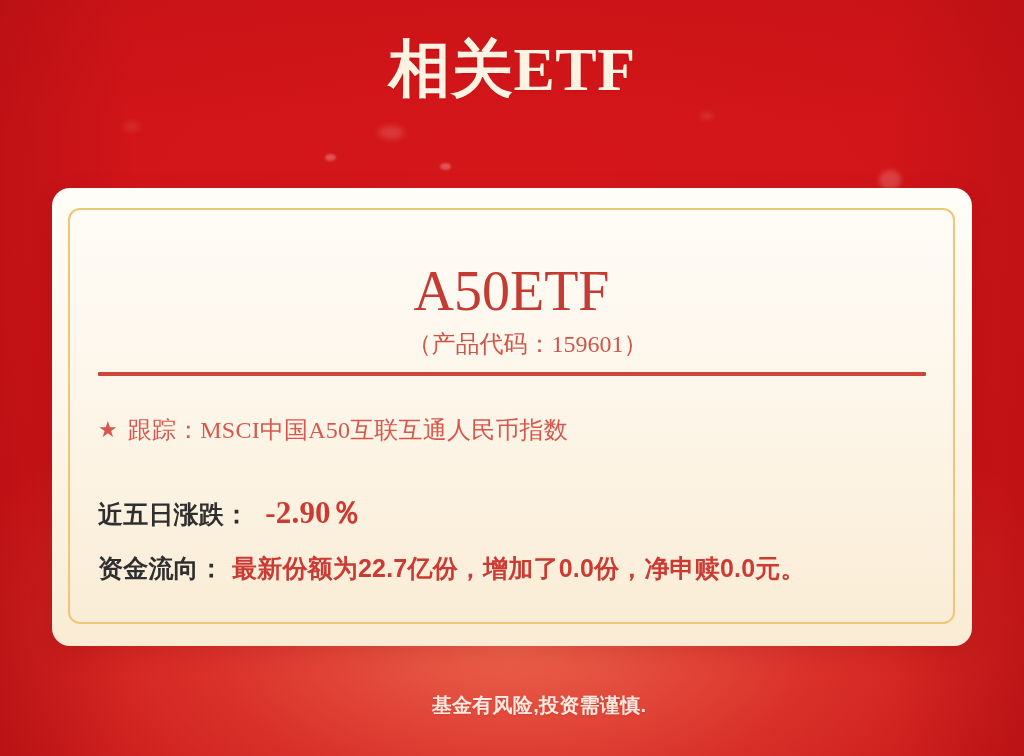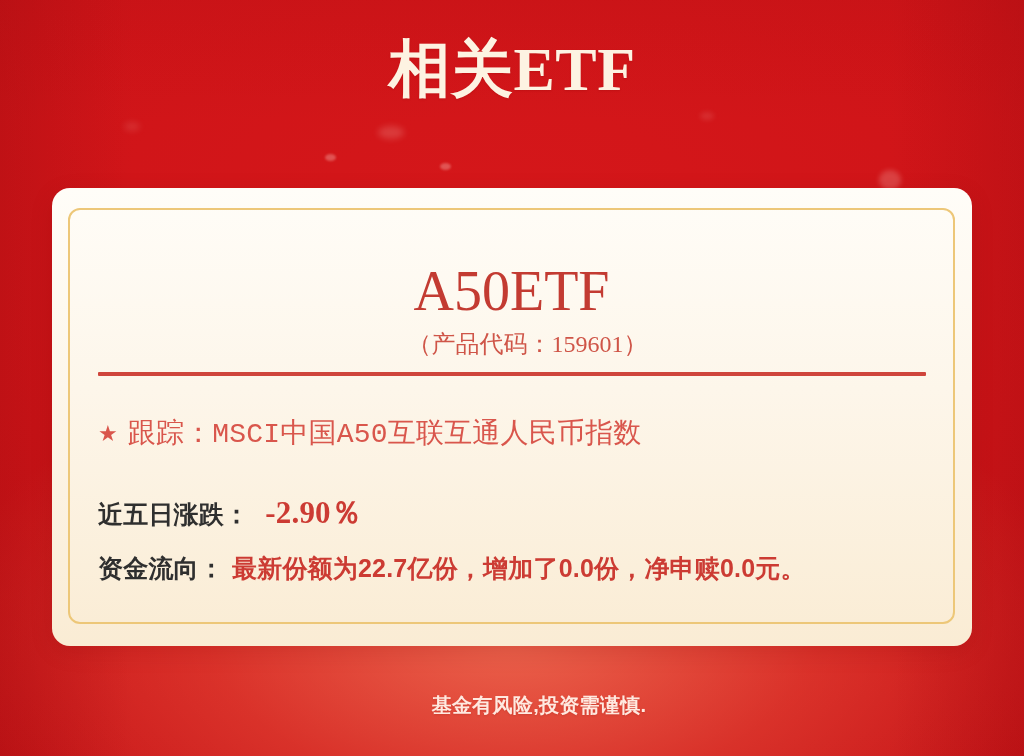--- a/index.html
+++ b/index.html
@@ -146,22 +146,22 @@
   .star-icon {
     display: inline-block;
     color: #d9564c;
     font-size: 22px;
     line-height: 1;
     margin-right: 10px;
     position: relative;
     top: -1px;
   }
   .track-text {
-    font-family: Liberation Mono, monospace;
-    font-size: 28px;
+    font-family: Liberation Serif, serif;
+    font-size: 24px;
     color: #d9564c;
     letter-spacing: 0.2px;
   }
 
   .label-dark {
     font-family: "Liberation Sans", "DejaVu Sans", sans-serif;
     font-weight: 700;
     font-size: 25px;
     color: #2f2f2f;
     letter-spacing: 0.2px;

